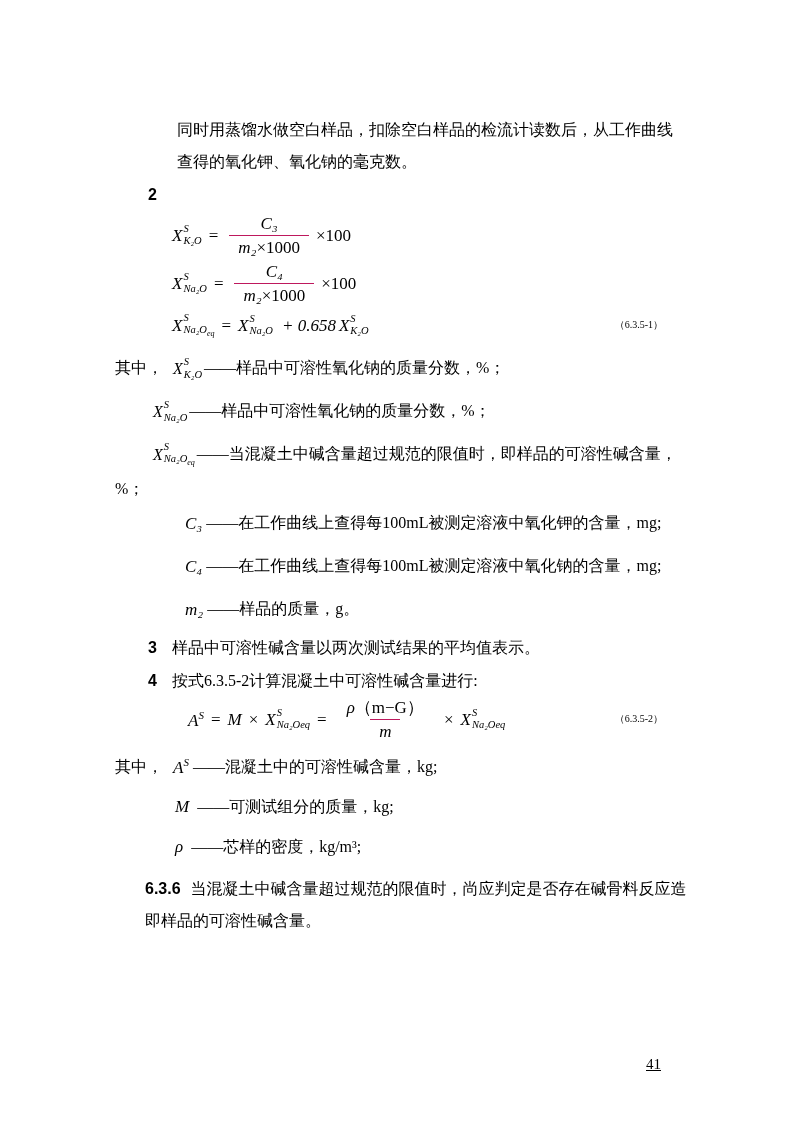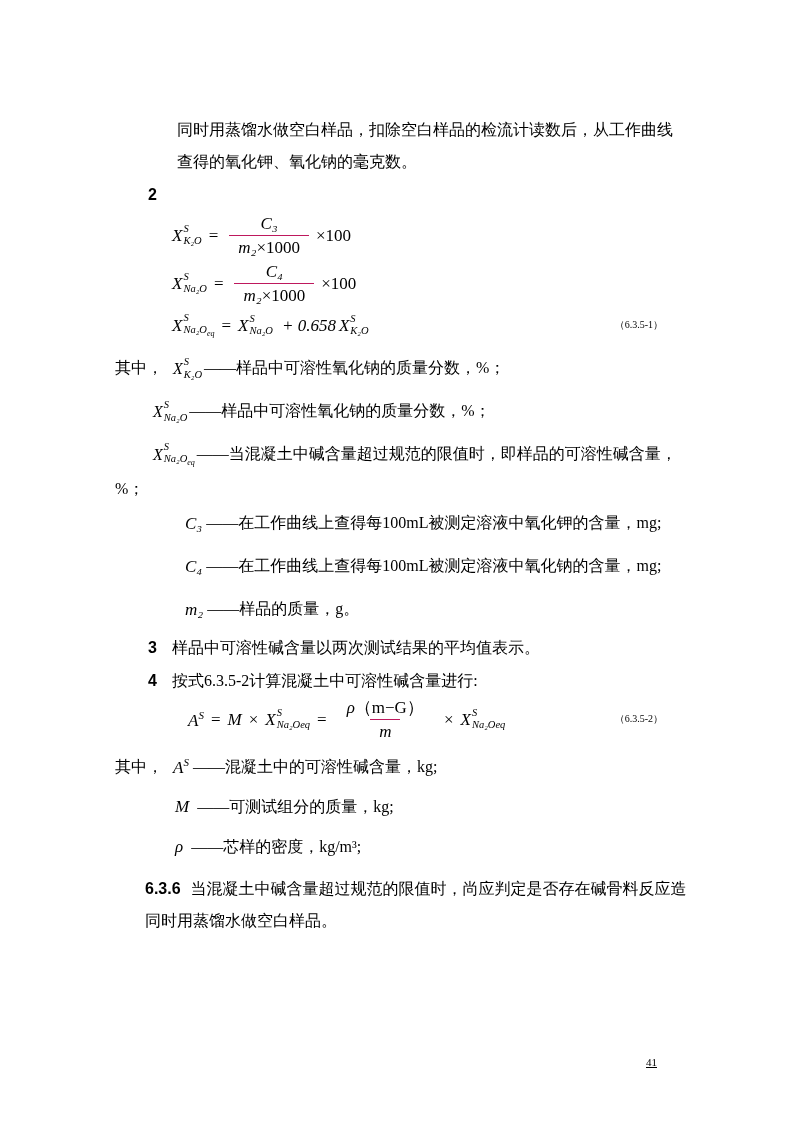--- a/index.html
+++ b/index.html
@@ -57,21 +57,21 @@
   .defs2 .defline { height:40px; }
 
   .gap1 { height:4px; }
   .gap2 { height:6px; }
 
   
   .secpara { line-height:32px;margin-left:30px; }
   .secpara .pline { display:block; white-space:nowrap; }
   .secnum { font-family:"Liberation Sans","DejaVu Sans",sans-serif; font-weight:bold; margin-right:10px; }
 
-  .pagenum { position:absolute; left:646px; top:1056px; font-size:11px;text-decoration:underline; }
+  .pagenum { position:absolute; left:646px; top:1056px; font-size:15px;text-decoration:underline; }
 </style>
 </head>
 <body>
 
 <div class="page">
   <div class="content">
 
     <div class="para indent">
       <span class="pline">同时用蒸馏水做空白样品，扣除空白样品的检流计读数后，从工作曲线</span>
       <span class="pline">查得的氧化钾、氧化钠的毫克数。</span>
@@ -245,19 +245,19 @@
         <span class="dtext">——芯样的密度，kg/m³;</span>
       </div>
     </div>
 
     <div class="gap2"></div>
 
     <div class="secpara">
       <span class="pline">
         <span class="secnum">6.3.6</span><span>当混凝土中碱含量超过规范的限值时，尚应判定是否存在碱骨料反应造</span>
       </span>
-      <span class="pline">同时用蒸馏水做空白样品。</span>
+      <span class="pline">即样品的可溶性碱含量。</span>
     </div>
 
   </div>
 
   <div class="pagenum">41</div>
 </div>
 
 </body></html>

